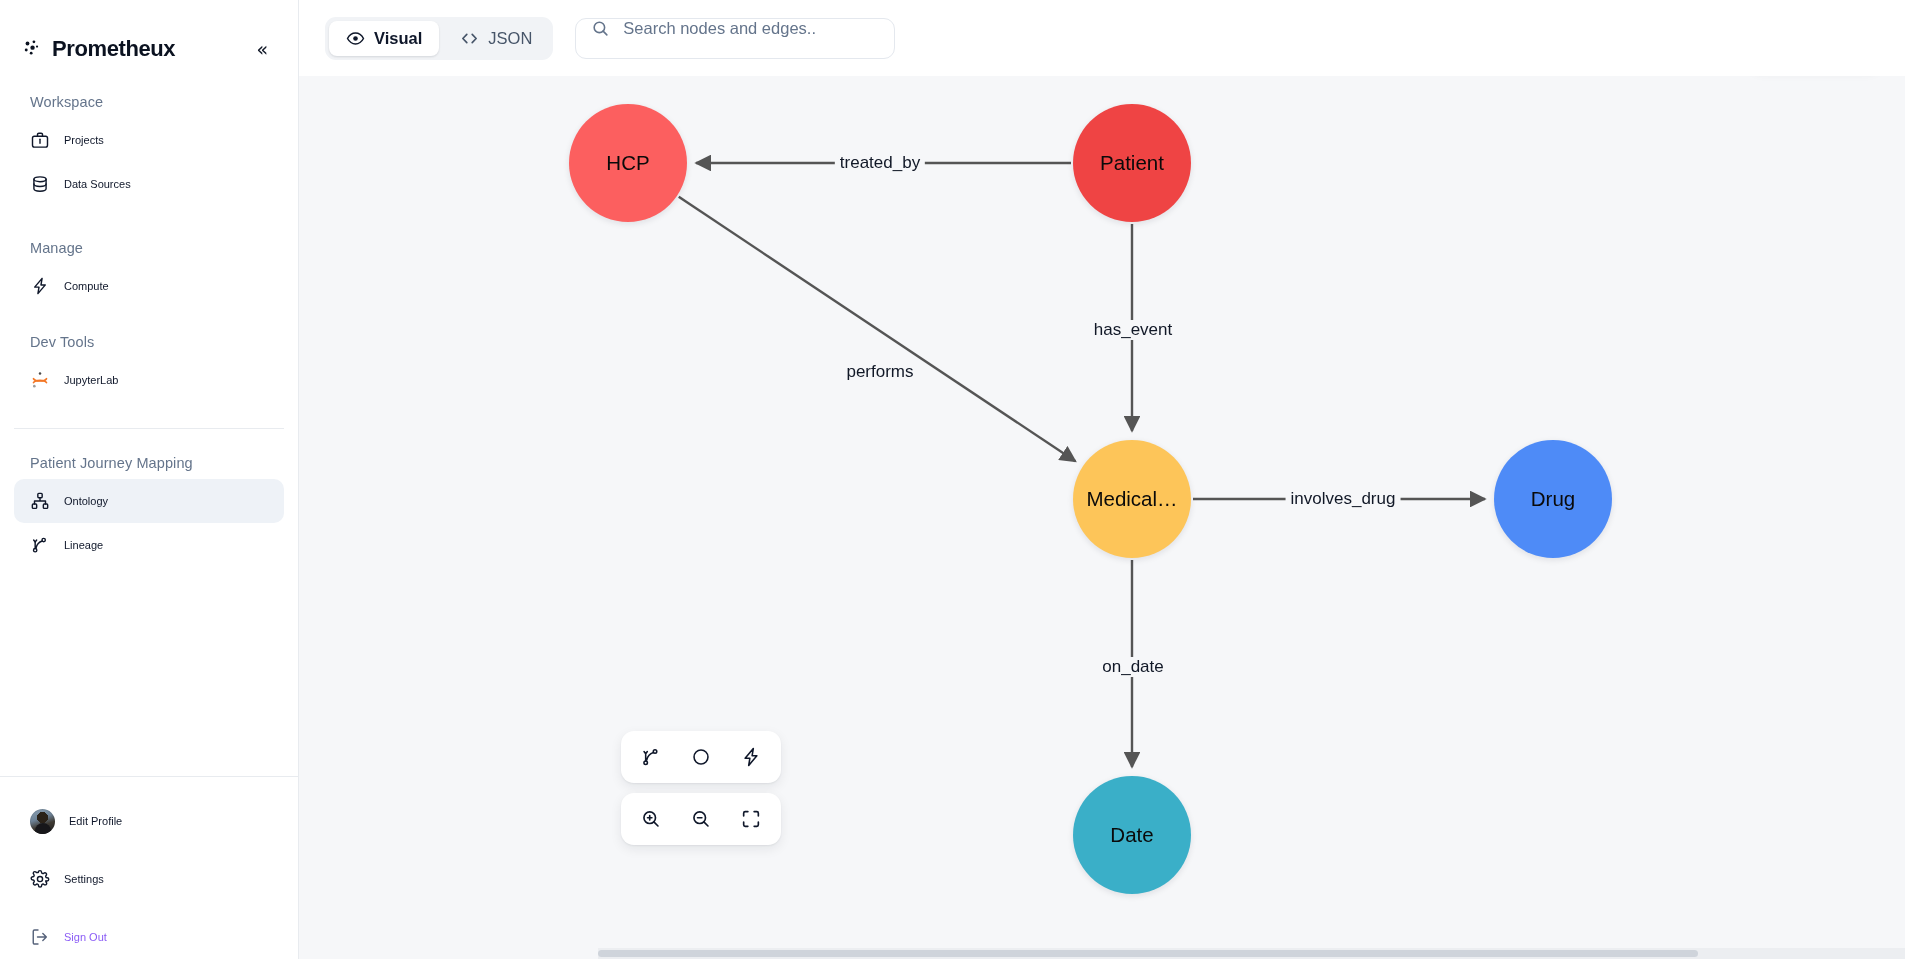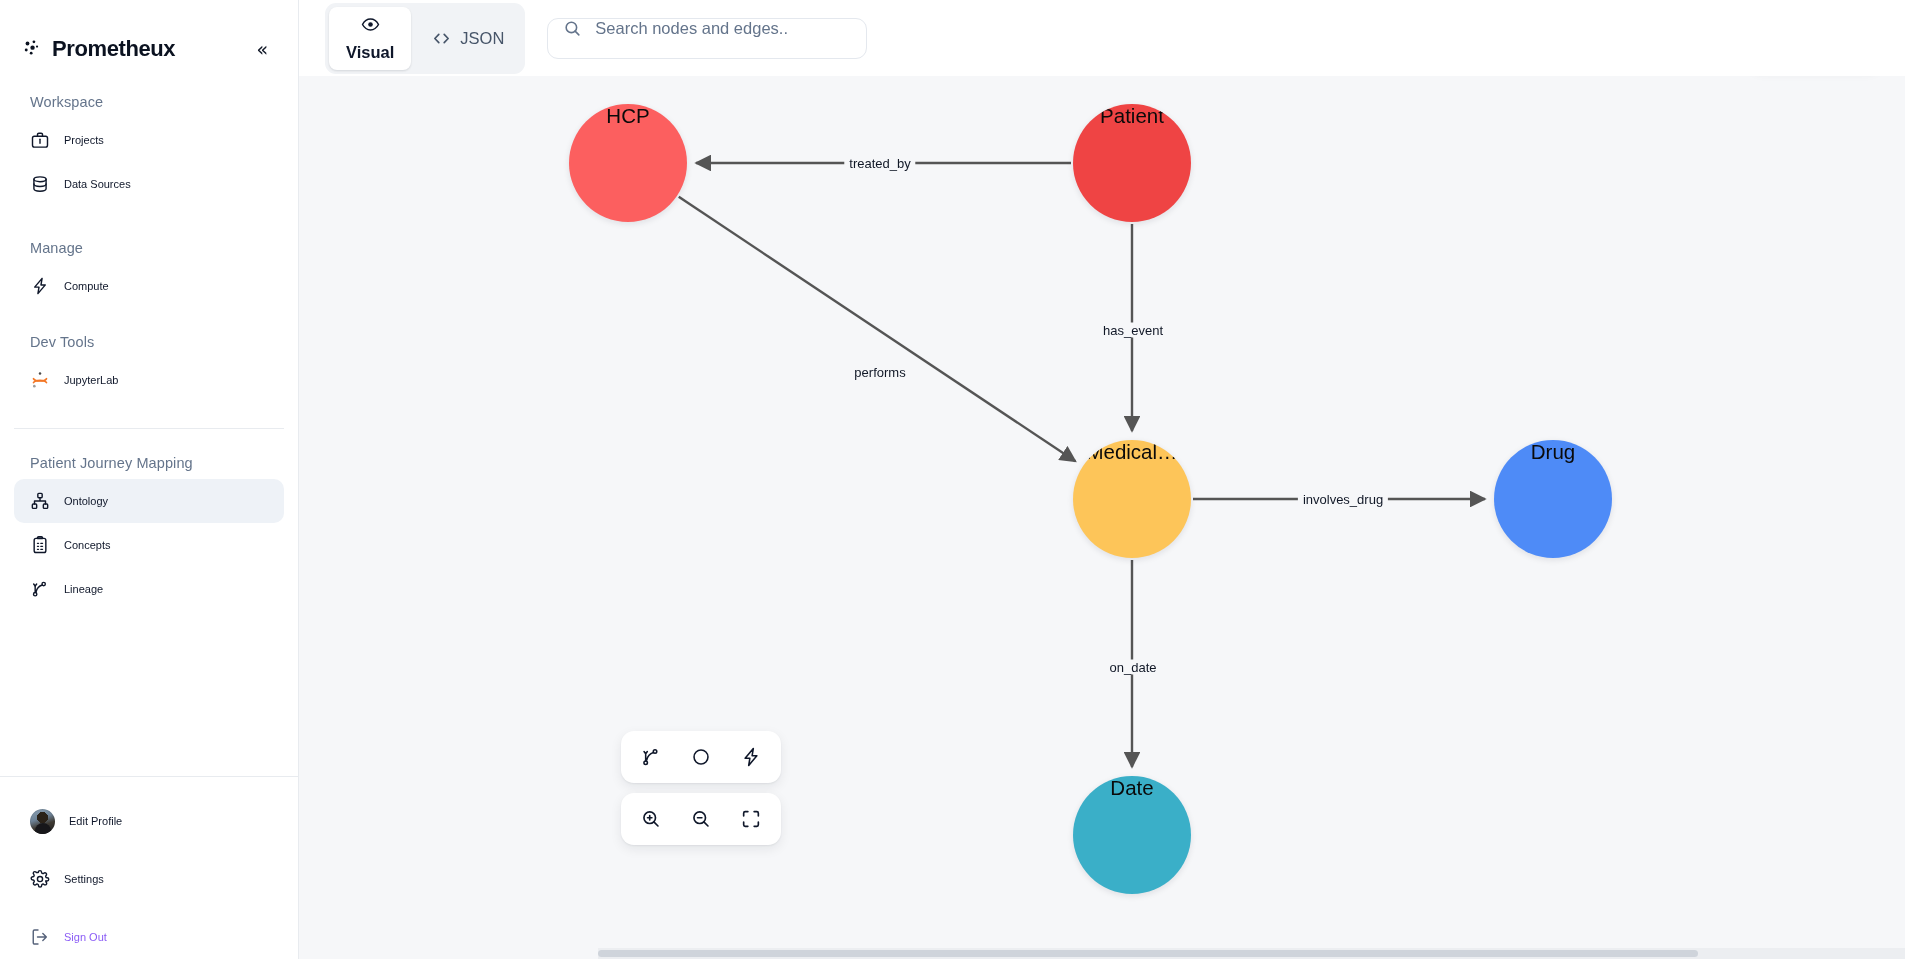--- a/index.html
+++ b/index.html
@@ -92,21 +92,21 @@
     background: #f1f3f6; border-radius: 11px; padding: 4px;
     margin-left: 4px;
   }
   .seg-btn {
     display: flex; align-items: center; gap: 9px;
     padding: 8px 17px; border-radius: 8px;
     font-size: 16.5px; color: #475569; cursor: pointer;
     white-space: nowrap;
   }
   .seg-btn.active { background: #ffffff; color: #0f172a; font-weight: 600;
-    box-shadow: 0 1px 2px rgba(16,24,40,.07), 0 1px 3px rgba(16,24,40,.06); flex-direction: column; }
+    box-shadow: 0 1px 2px rgba(16,24,40,.07), 0 1px 3px rgba(16,24,40,.06); }
   .seg-btn .ic { width: 19px; height: 19px; display: block; }
   .code-ic { font-family: "Liberation Mono", monospace; font-size: 16px; letter-spacing:-1px;}
 
   .searchbox {
     margin-left: 22px;
     display: flex; align-items: flex-start; gap: 13px;
     width: 320px; height: 41px;
     border: 1px solid #e4e8ee; border-radius: 11px;
     background: #fff; padding: 0 15px;
   }
@@ -124,30 +124,30 @@
     box-shadow: 0 1px 2px rgba(16,24,40,.06), 0 4px 12px rgba(16,24,40,.07);
     height: 50px; padding: 0 6px;
   }
   .tr-btn { display:flex; align-items:center; gap:6px; padding: 0 14px; height:50px; cursor:pointer; color:#111827; }
   .tr-sep { width:1px; height:24px; background:#e6e9ee; }
 
   
   .graph { position: absolute; inset: 0; }
   .node {
     position: absolute; border-radius: 50%;
-    display: flex; justify-content: center;
+    display: flex; align-items: center; justify-content: center;
     color: #0a0a0a; font-size: 20.5px;
     box-shadow: 0 2px 6px rgba(16,24,40,.10);
     cursor: pointer;
     overflow: hidden; white-space: nowrap;
   }
   .elabel {
     position: absolute; transform: translate(-50%, -50%);
     background: #f6f7f9; padding: 0 5px;
-    font-size: 13px; color: #111827; white-space: nowrap;
+    font-size: 17px; color: #111827; white-space: nowrap;
   }
 
   .ctrl-group {
     position: absolute; left: 322px;
     background: #fff; border-radius: 13px;
     box-shadow: 0 1px 2px rgba(16,24,40,.06), 0 4px 12px rgba(16,24,40,.08);
     display: flex; align-items: center; height: 52px; padding: 0 8px; gap: 6px;
   }
   .ctrl-btn {
     width: 44px; height: 44px; border-radius: 9px;
@@ -241,30 +241,20 @@
       <div class="nav-item active">
         <span class="ic">
           <svg viewBox="0 0 24 24" fill="none" stroke="#0f172a" stroke-width="1.7" stroke-linecap="round" stroke-linejoin="round">
             <rect x="9.4" y="2.8" width="5.2" height="5.2" rx="1.1"></rect>
             <rect x="2.8" y="15.6" width="5.2" height="5.2" rx="1.1"></rect>
             <rect x="16" y="15.6" width="5.2" height="5.2" rx="1.1"></rect>
             <path d="M12 8v3.6M5.4 15.6V12h13.2v3.6"></path>
           </svg>
         </span>
         <span>Ontology</span>
-      </div>
-      <div class="nav-item">
-        <span class="ic">
-          <svg viewBox="0 0 24 24" fill="none" stroke="#0f172a" stroke-width="1.7" stroke-linecap="round" stroke-linejoin="round">
-            <rect x="5" y="4" width="14" height="17" rx="2.2"></rect>
-            <path d="M9 4.2V3.3a1.3 1.3 0 0 1 1.3-1.3h3.4A1.3 1.3 0 0 1 15 3.3v.9z"></path>
-            <path d="M9 10h1.2M13 10h2M9 13.6h1.2M13 13.6h2M9 17.2h1.2M13 17.2h2"></path>
-          </svg>
-        </span>
-        <span>Concepts</span>
       </div>
       <div class="nav-item">
         <span class="ic">
           <svg viewBox="0 0 24 24" fill="none" stroke="#0f172a" stroke-width="1.7" stroke-linecap="round" stroke-linejoin="round">
             <circle cx="6.2" cy="18.2" r="2"></circle>
             <circle cx="16.4" cy="6" r="2"></circle>
             <path d="M6.2 16.2V8.4M14.6 7.2C10.4 8.6 8.2 11.6 7.3 15.4"></path>
             <path d="M6.2 8.4 4.4 6M6.2 8.4 8 6"></path>
           </svg>
         </span>

